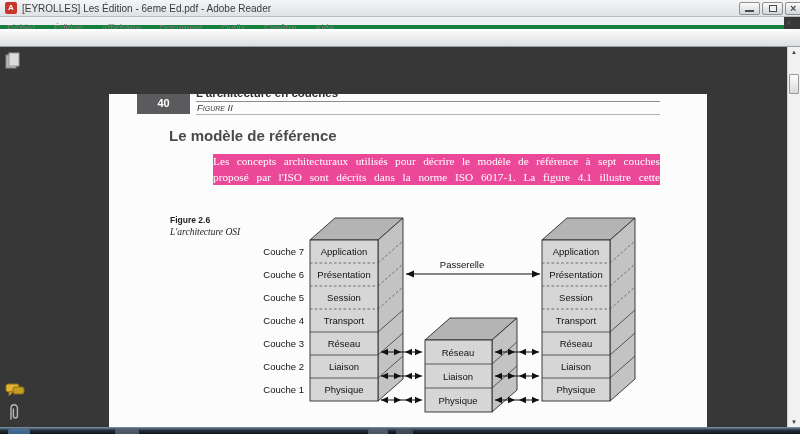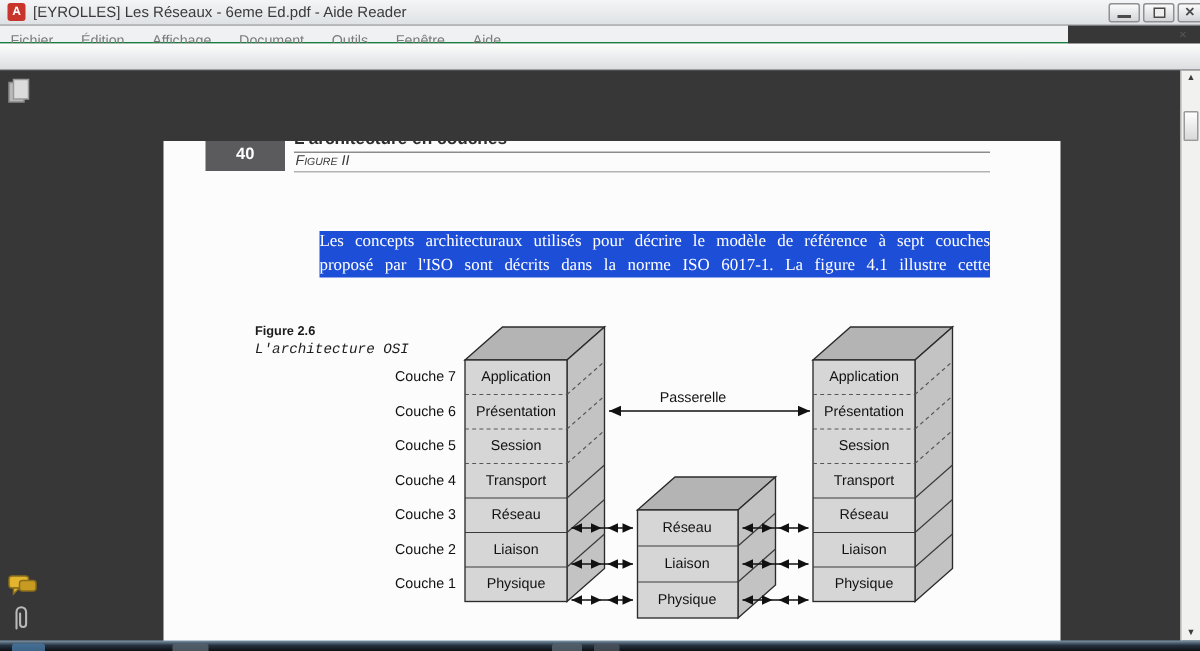--- a/index.html
+++ b/index.html
@@ -13,22 +13,22 @@
     color:#fff; font-size:8px; font-weight:bold; text-align:center; line-height:12px; }
   #title-text { left:22px; top:3px; font-size:10px; color:#3a3a3a; white-space:nowrap; }
   .winbtn { top:2px; width:21px; height:13px; border:1px solid #8e9094; border-radius:2px;
     background:linear-gradient(#fbfbfb,#d3d5d8); }
   .winbtn .glyph { position:absolute; }
   #btn-min { left:739px; } #btn-restore { left:762px; } #btn-close { left:785px; }
   #btn-min .glyph { left:5px; bottom:2px; width:9px; height:3px; border-bottom:2px solid #4a4a4a; }
   #btn-restore .glyph { left:6px; top:2px; width:8px; height:7px; border:1px solid #4a4a4a; background:#eee; }
   #btn-close .glyph { left:4px; top:-1px; font-size:11px; font-weight:bold; color:#4a4a4a; }
   
-  #menubar { left:0; top:17px; width:712px; height:12px; background:#f0f1f2;
-    border-bottom:1px solid #15803d; }
+  #menubar { left:0; top:17px; width:784px; height:12px; background:#f0f1f2;
+    border-bottom:4px solid #15803d; }
   .menu-item { display:inline-block; padding:0 7px; font-size:9.5px; color:#7b7b7b; line-height:12px; }
   #menu-close { left:786px; top:18px; font-size:9px; color:#555; line-height:10px; }
   
   #toolbar { left:0; top:29px; width:800px; height:18px;
     background:linear-gradient(#fdfdfd,#dcdee0); border-bottom:1px solid #9b9da0; }
   .tsep { top:31px; width:1px; height:14px; background:#b5b7b9; border-right:1px solid #fff; }
   .tbtn { cursor:default; }
   #page-input { left:138px; top:32px; width:26px; height:13px; border:1px solid #8a8c8f;
     font-size:9.5px; text-align:center; background:#fff; color:#222; }
   #page-count { left:170px; top:33px; font-size:9.5px; color:#2b2b2b; }
@@ -53,25 +53,25 @@
   #page { left:109px; top:47px; width:598px; height:380px; background:#fcfcfc; overflow:hidden; }
   #hdr-box { left:28px; top:-3px; width:53px; height:23px; background:#5b5b5e; color:#fff;
     font-size:11px; font-weight:bold; text-align:center; line-height:25px; }
   #hdr-title { left:87px; top:-7px; font-size:11.5px; font-weight:bold; color:#2e2e2e; }
   #hdr-rule1 { left:87px; top:7px; width:464px; height:1px; background:#8c8c8c; }
   #hdr-part { left:88px; top:8px; font-size:9.5px; font-style:italic; font-variant:small-caps; color:#3a3a3a; }
   #hdr-rule2 { left:87px; top:20px; width:464px; height:1px; background:#b2b2b2; }
   #heading { left:60px; top:33px; font-size:15px; font-weight:bold; color:#4a4a4c; }
   #selpara { left:104px; top:60px; width:447px; font-family:"Liberation Serif", serif;
     font-size:11.3px; color:#fff; }
-  .selline { background:#1d4ed8; line-height:15.5px; height:15.5px; white-space:nowrap; overflow:hidden; }
+  .selline { background:#ec4899; line-height:15.5px; height:15.5px; white-space:nowrap; overflow:hidden; }
   .jst { text-align:justify; text-align-last:justify; }
   .fit { display:inline-block; padding:0 2px; }
   #figlabel { left:61px; top:121px; font-size:8.5px; font-weight:bold; color:#1c1c1c; }
-  #figcaption { left:61px; top:133px; font-size:9.5px; font-style:italic; font-family:Liberation Mono, monospace; color:#1c1c1c; }
+  #figcaption { left:61px; top:133px; font-size:9.5px; font-style:italic; font-family:Liberation Serif, serif; color:#1c1c1c; }
   #diagram { left:131px; top:117px; }
   .face-front { fill:#d6d6d6; stroke:#2b2b2b; stroke-width:0.9; }
   .face-top { fill:#b4b4b4; stroke:#2b2b2b; stroke-width:0.9; }
   .face-side { fill:#c3c3c3; stroke:#2b2b2b; stroke-width:0.9; }
   .sep { stroke:#3a3a3a; stroke-width:0.8; fill:none; }
   .dash { stroke-dasharray:2.6,2.2; stroke:#555; }
   .ltxt { font-size:9.5px; fill:#111; font-family:"Liberation Sans",sans-serif; }
   .arrow { stroke:#111; stroke-width:1; }
   .ah { fill:#111; stroke:none; }
   #bodypara { left:104px; top:336px; width:448px; font-family:"Liberation Serif", serif;
@@ -80,21 +80,21 @@
   
   #taskbar { left:0; top:427px; width:800px; height:7px;
     background:linear-gradient(#7f98ad,#273341 45%,#0d1013); }
   .taskbtn { top:2px; height:5px; border-radius:2px 2px 0 0; opacity:.8; }
 </style>
 </head>
 <body>
 
 <div id="titlebar" class="abs">
   <div id="pdf-icon" class="abs">A</div>
-  <div id="title-text" class="abs">[EYROLLES] Les Réseaux - 6eme Ed.pdf - Aide Reader</div>
+  <div id="title-text" class="abs">[EYROLLES] Les Édition - 6eme Ed.pdf - Adobe Reader</div>
   <div id="btn-min" class="winbtn abs">
       <span class="glyph"></span>
     </div>
   <div id="btn-restore" class="winbtn abs">
       <span class="glyph"></span>
     </div>
   <div id="btn-close" class="winbtn abs">
       <span class="glyph">×</span>
     </div>
 </div>
@@ -201,20 +201,21 @@
     <path d="M4,17 L4,6 a3.2,3.2 0 0 1 6.4,0 L10.4,14 a2,2 0 0 1 -4,0 L6.4,7" fill="none" stroke="#b9b9b9" stroke-width="1.4" stroke-linecap="round"></path>
   </svg>
 
   <div id="page" class="abs">
     <div id="hdr-box" class="abs">40</div>
     <div id="hdr-title" class="abs">L'architecture en  couches</div>
     <div id="hdr-rule1" class="abs"></div>
     <div id="hdr-part" class="abs">Figure II</div>
     <div id="hdr-rule2" class="abs"></div>
 
+    <div id="heading" class="abs">Le modèle de référence</div>
 
     <div id="selpara" class="abs">
       <div class="selline jst">Les concepts architecturaux utilisés pour décrire le modèle de référence à sept couches</div>
       <div class="selline jst">proposé par l'ISO sont décrits dans la norme ISO 6017-1. La figure 4.1 illustre cette</div>
     </div>
 
     <div id="figlabel" class="abs">Figure 2.6</div>
     <div id="figcaption" class="abs">L'architecture OSI</div>
 
     <svg id="diagram" class="abs" width="450" height="215" viewBox="0 0 450 215">

